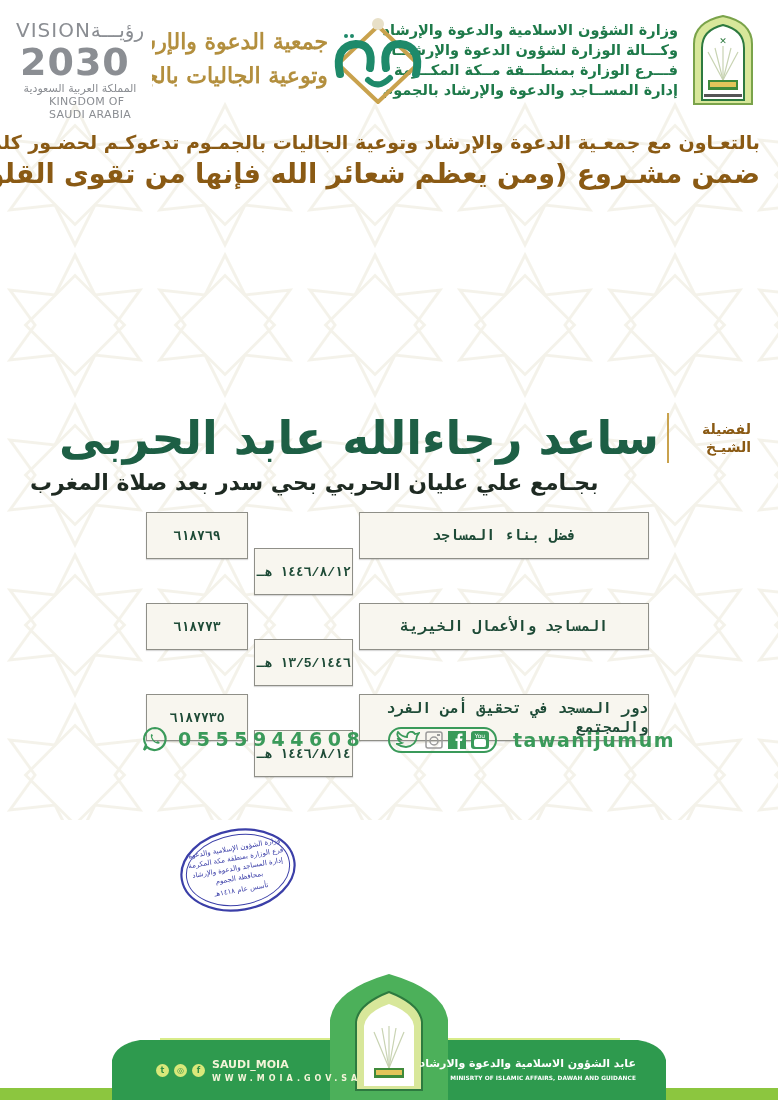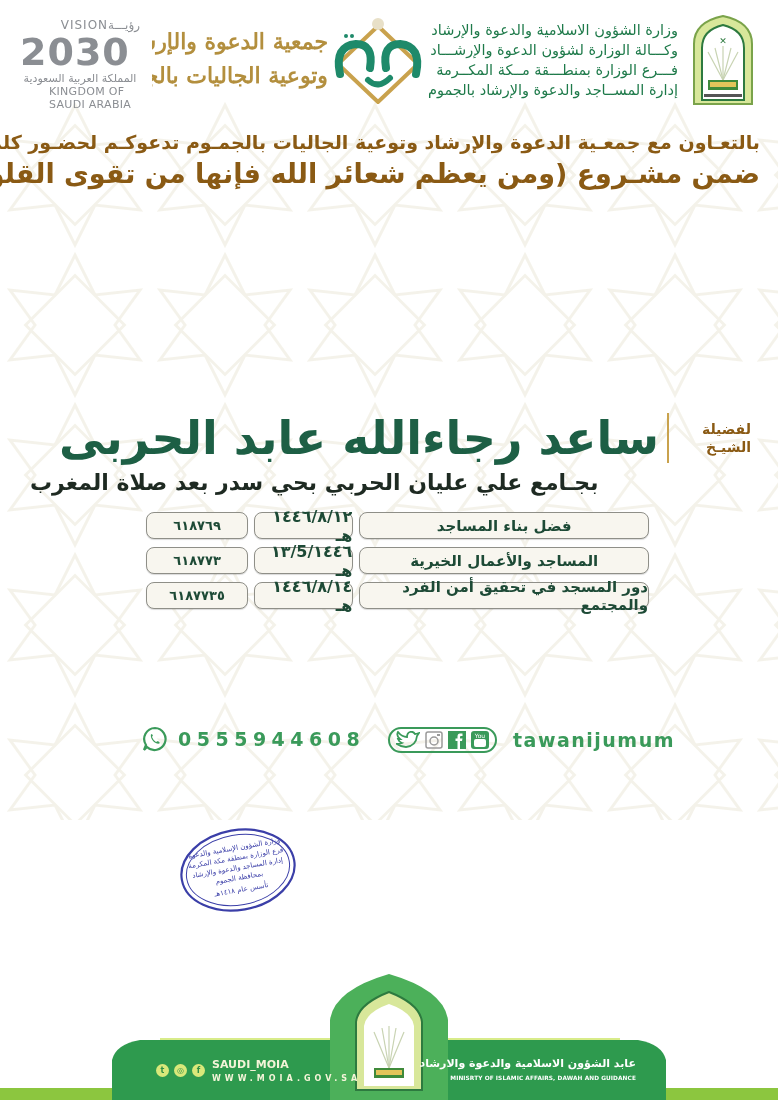--- a/index.html
+++ b/index.html
@@ -12,33 +12,33 @@
   .bg-pattern {
     position: absolute; left: 0; top: 100px; width: 778px; height: 720px;
     opacity: 0.55; pointer-events: none;
   }
   
   .header { position: absolute; top: 10px; left: 0; width: 778px; height: 100px; }
   .moia-logo { position: absolute; right: 22px; top: 4px; width: 66px; height: 92px; }
   .moia-text {
     position: absolute; right: 100px; top: 10px; width: 330px;
     direction: rtl; text-align: right; color: #1e7a4a;
-    font-weight: normal; font-size: 14.5px; line-height: 20px; white-space: nowrap;
+    font-weight: bold; font-size: 14.5px; line-height: 20px; white-space: nowrap;
   }
   .assoc-logo { position: absolute; left: 330px; top: 6px; width: 96px; height: 88px; }
   .assoc-calligraphy {
     position: absolute; left: 152px; top: 14px; width: 176px; height: 74px;
     direction: rtl; text-align: center; color: #b38f3e;
     font-family: "DejaVu Serif", serif; font-size: 22px; line-height: 34px; font-weight: bold;
     letter-spacing: -1px; white-space: nowrap; overflow: hidden;
   }
   .vision {
     position: absolute; left: 20px; top: 8px; width: 120px; height: 88px; color: #8b8e93;
   }
-  .vision .v-top { font-size: 12px; letter-spacing: 1px; display: flex; justify-content: flex-end; }
+  .vision .v-top { font-size: 20px; letter-spacing: 1px; display: flex; justify-content: center; }
   .vision .v-num { font-size: 38px; font-weight: bold; line-height: 40px; color: #8b8e93; letter-spacing: 1px; }
   .vision .v-ar { font-size: 11px; direction: rtl; text-align: center; }
   .vision .v-en { font-size: 11px; letter-spacing: 0.3px; padding-left: 29px; }
 
   
   .intro {
     position: absolute; top: 128px; left: 0; width: 778px; padding-right: 18px;
     direction: rtl; text-align: right; color: #8a5a14; font-weight: bold; white-space: nowrap;
   }
   .intro .line1 { font-size: 19px; line-height: 28px; }
@@ -54,27 +54,28 @@
   .speaker .name { color: #1d5f45; font-size: 46px; font-weight: bold; line-height: 56px; letter-spacing: -1px; white-space: nowrap; margin-left: 32px; }
   .location {
     position: absolute; top: 466px; left: 0; width: 778px; text-align: left; direction: rtl;
     color: #1e2a22; font-size: 22px; font-weight: bold; line-height: 34px; padding-left: 30px;
   }
 
   
   .table { position: absolute; top: 512px; left: 146px; width: 503px; }
   .row { display: flex; direction: rtl; gap: 6px; margin-bottom: 8px; }
   .cell {
-    height: 27px; border: 1.5px solid #8f8f88; border-radius: 8px; background: #f8f6ef;
+    height: 47px; border: 1.5px solid #8f8f88; border-radius: 0; background: #f8f6ef;
     display: flex; align-items: center; justify-content: center;
     color: #1d4a36; font-weight: bold; font-size: 14.5px; direction: rtl;
     box-shadow: 0 1px 1px rgba(0,0,0,0.15);
+    font-family: Liberation Mono, monospace;
   }
   .cell.topic { width: 292px; font-size: 15px; }
-  .cell.date { width: 100px; font-size: 16px; }
+  .cell.date { width: 100px; font-size: 13px; margin-top: 36px; }
   .cell.code { width: 103px; font-size: 13px; }
 
   
   .contact { position: absolute; top: 689px; left: 142px; width: 510px; height: 30px; margin-top: 37px; }
   .wa { position: absolute; left: 0; top: 0; display: flex; align-items: center; gap: 10px; }
   .wa .num { color: #3a9a5a; font-size: 19px; font-weight: bold; letter-spacing: 5.5px; }
   .social { position: absolute; left: 246px; top: 1px; display: flex; align-items: center; gap: 16px; }
   .social-pill {
     display: flex; align-items: center; gap: 5px; border: 2px solid #3a9a5a;
     border-radius: 14px; padding: 2px 6px; height: 26px;

